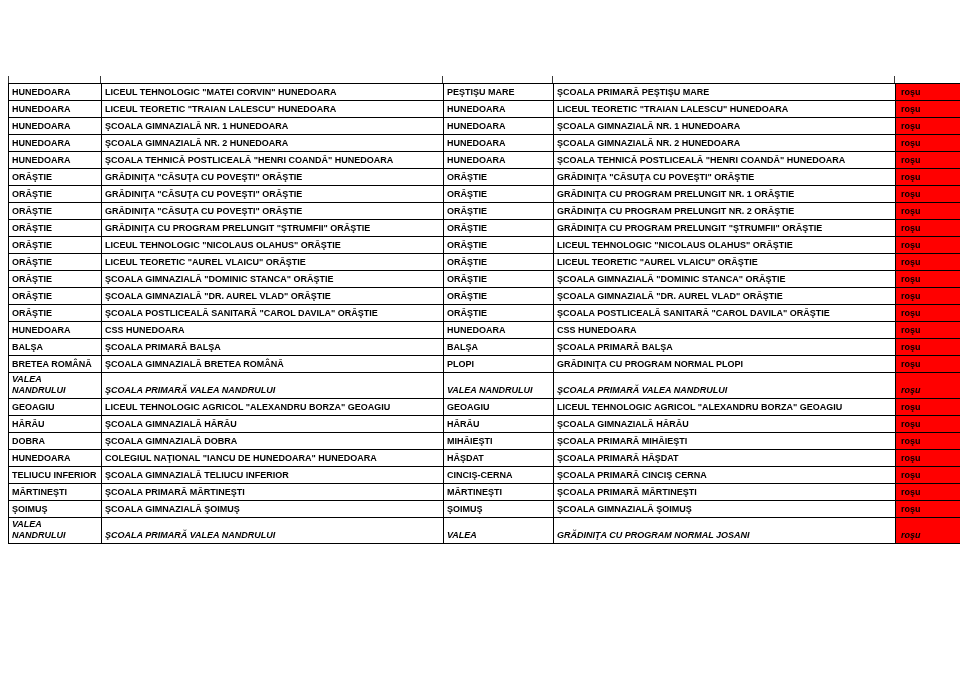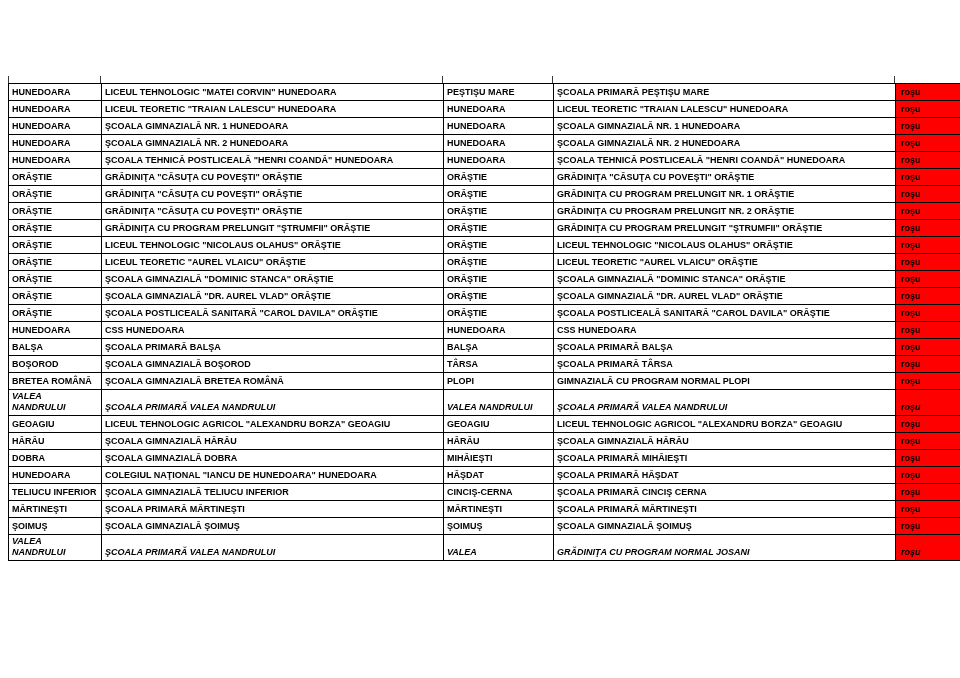--- a/index.html
+++ b/index.html
@@ -173,31 +173,24 @@
         <td class="c-status">roşu</td>
       </tr>
       <tr>
         <td>BALŞA</td>
         <td>ŞCOALA PRIMARĂ BALŞA</td>
         <td>BALŞA</td>
         <td>ŞCOALA PRIMARĂ BALŞA</td>
         <td class="c-status">roşu</td>
       </tr>
       <tr>
-        <td>BOŞOROD</td>
-        <td>ŞCOALA GIMNAZIALĂ BOŞOROD</td>
-        <td>TÂRSA</td>
-        <td>ŞCOALA PRIMARĂ TÂRSA</td>
-        <td class="c-status">roşu</td>
-      </tr>
-      <tr>
         <td>BRETEA ROMÂNĂ</td>
         <td>ŞCOALA GIMNAZIALĂ BRETEA ROMÂNĂ</td>
         <td>PLOPI</td>
-        <td>GIMNAZIALĂ CU PROGRAM NORMAL PLOPI</td>
+        <td>GRĂDINIŢA CU PROGRAM NORMAL PLOPI</td>
         <td class="c-status">roşu</td>
       </tr>
       <tr class="tall">
         <td>VALEA<br>NANDRULUI</td>
         <td>ŞCOALA PRIMARĂ VALEA NANDRULUI</td>
         <td>VALEA NANDRULUI</td>
         <td>ŞCOALA PRIMARĂ VALEA NANDRULUI</td>
         <td class="c-status">roşu</td>
       </tr>
       <tr>

